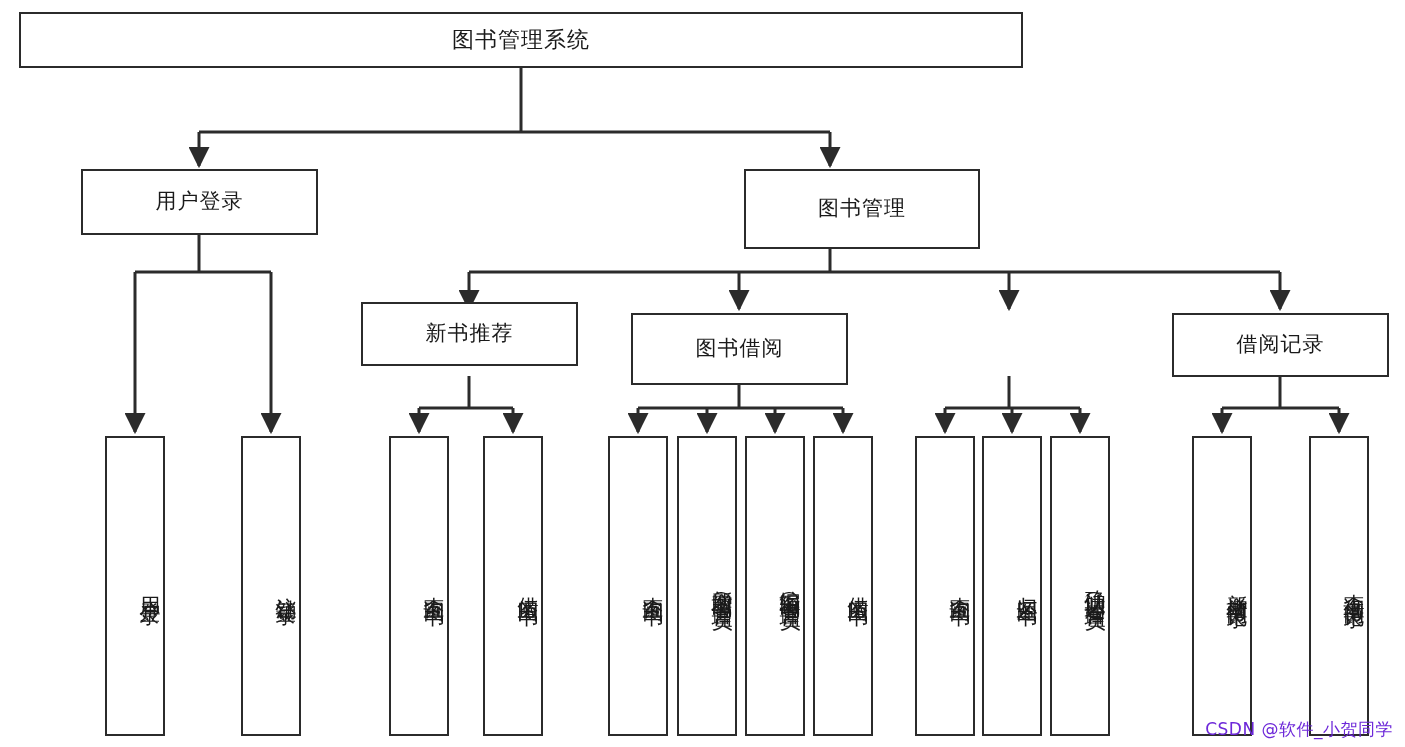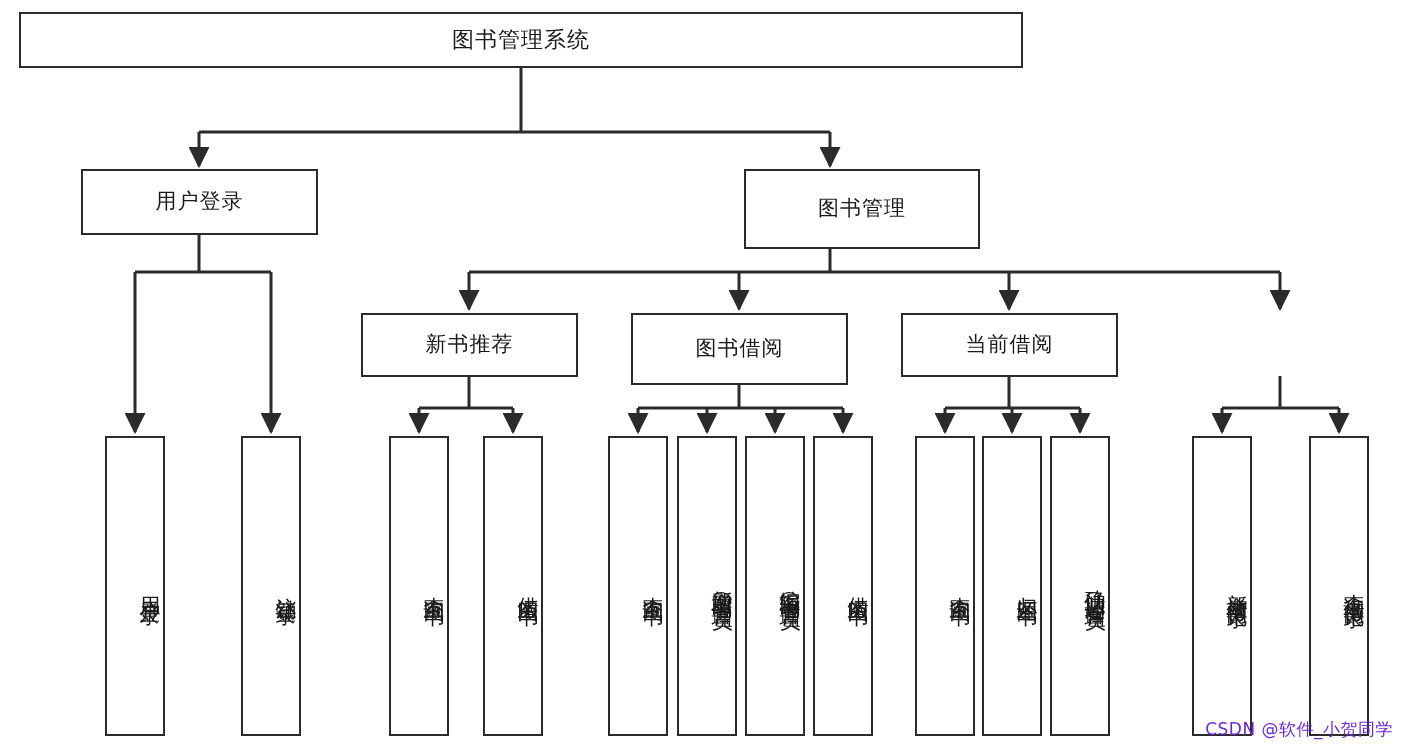--- a/index.html
+++ b/index.html
@@ -118,23 +118,23 @@
       <path d="M 1222 408 L 1222 432" marker-end="url(#arrow)"></path>
       <path d="M 1339 408 L 1339 432" marker-end="url(#arrow)"></path>
     </g>
   </svg>
 
   <div class="node horiz root" style="left:19px; top:12px; width:1004px; height:56px;">图书管理系统</div>
 
   <div class="node horiz" style="left:81px; top:169px; width:237px; height:66px;">用户登录</div>
   <div class="node horiz" style="left:712px; top:169px; width:236px; height:80px;margin-left:32px;">图书管理</div>
 
-  <div class="node horiz" style="left:361px; top:313px; width:217px; height:64px;">新书推荐</div>
+  <div class="node horiz" style="left:361px; top:302px; width:217px; height:64px;">新书推荐</div>
   <div class="node horiz" style="left:631px; top:313px; width:217px; height:72px;">图书借阅</div>
-  <div class="node horiz" style="left:901px; top:313px; width:217px; height:64px;">当前借阅</div>
+  <div class="node horiz" style="left:1172px; top:313px; width:217px; height:64px;">借阅记录</div>
 
   <div class="node vert" style="left:105px; top:436px; width:60px; height:300px;">用户登录</div>
   <div class="node vert" style="left:241px; top:436px; width:60px; height:300px;">注销登录</div>
 
   <div class="node vert" style="left:389px; top:436px; width:60px; height:300px;">查询图书</div>
   <div class="node vert" style="left:483px; top:436px; width:60px; height:300px;">借阅图书</div>
 
   <div class="node vert" style="left:608px; top:436px; width:60px; height:300px;">查询图书</div>
   <div class="node vert" style="left:677px; top:436px; width:60px; height:300px;">新增图书（管理员）</div>
   <div class="node vert" style="left:745px; top:436px; width:60px; height:300px;">编辑图书（管理员）</div>

